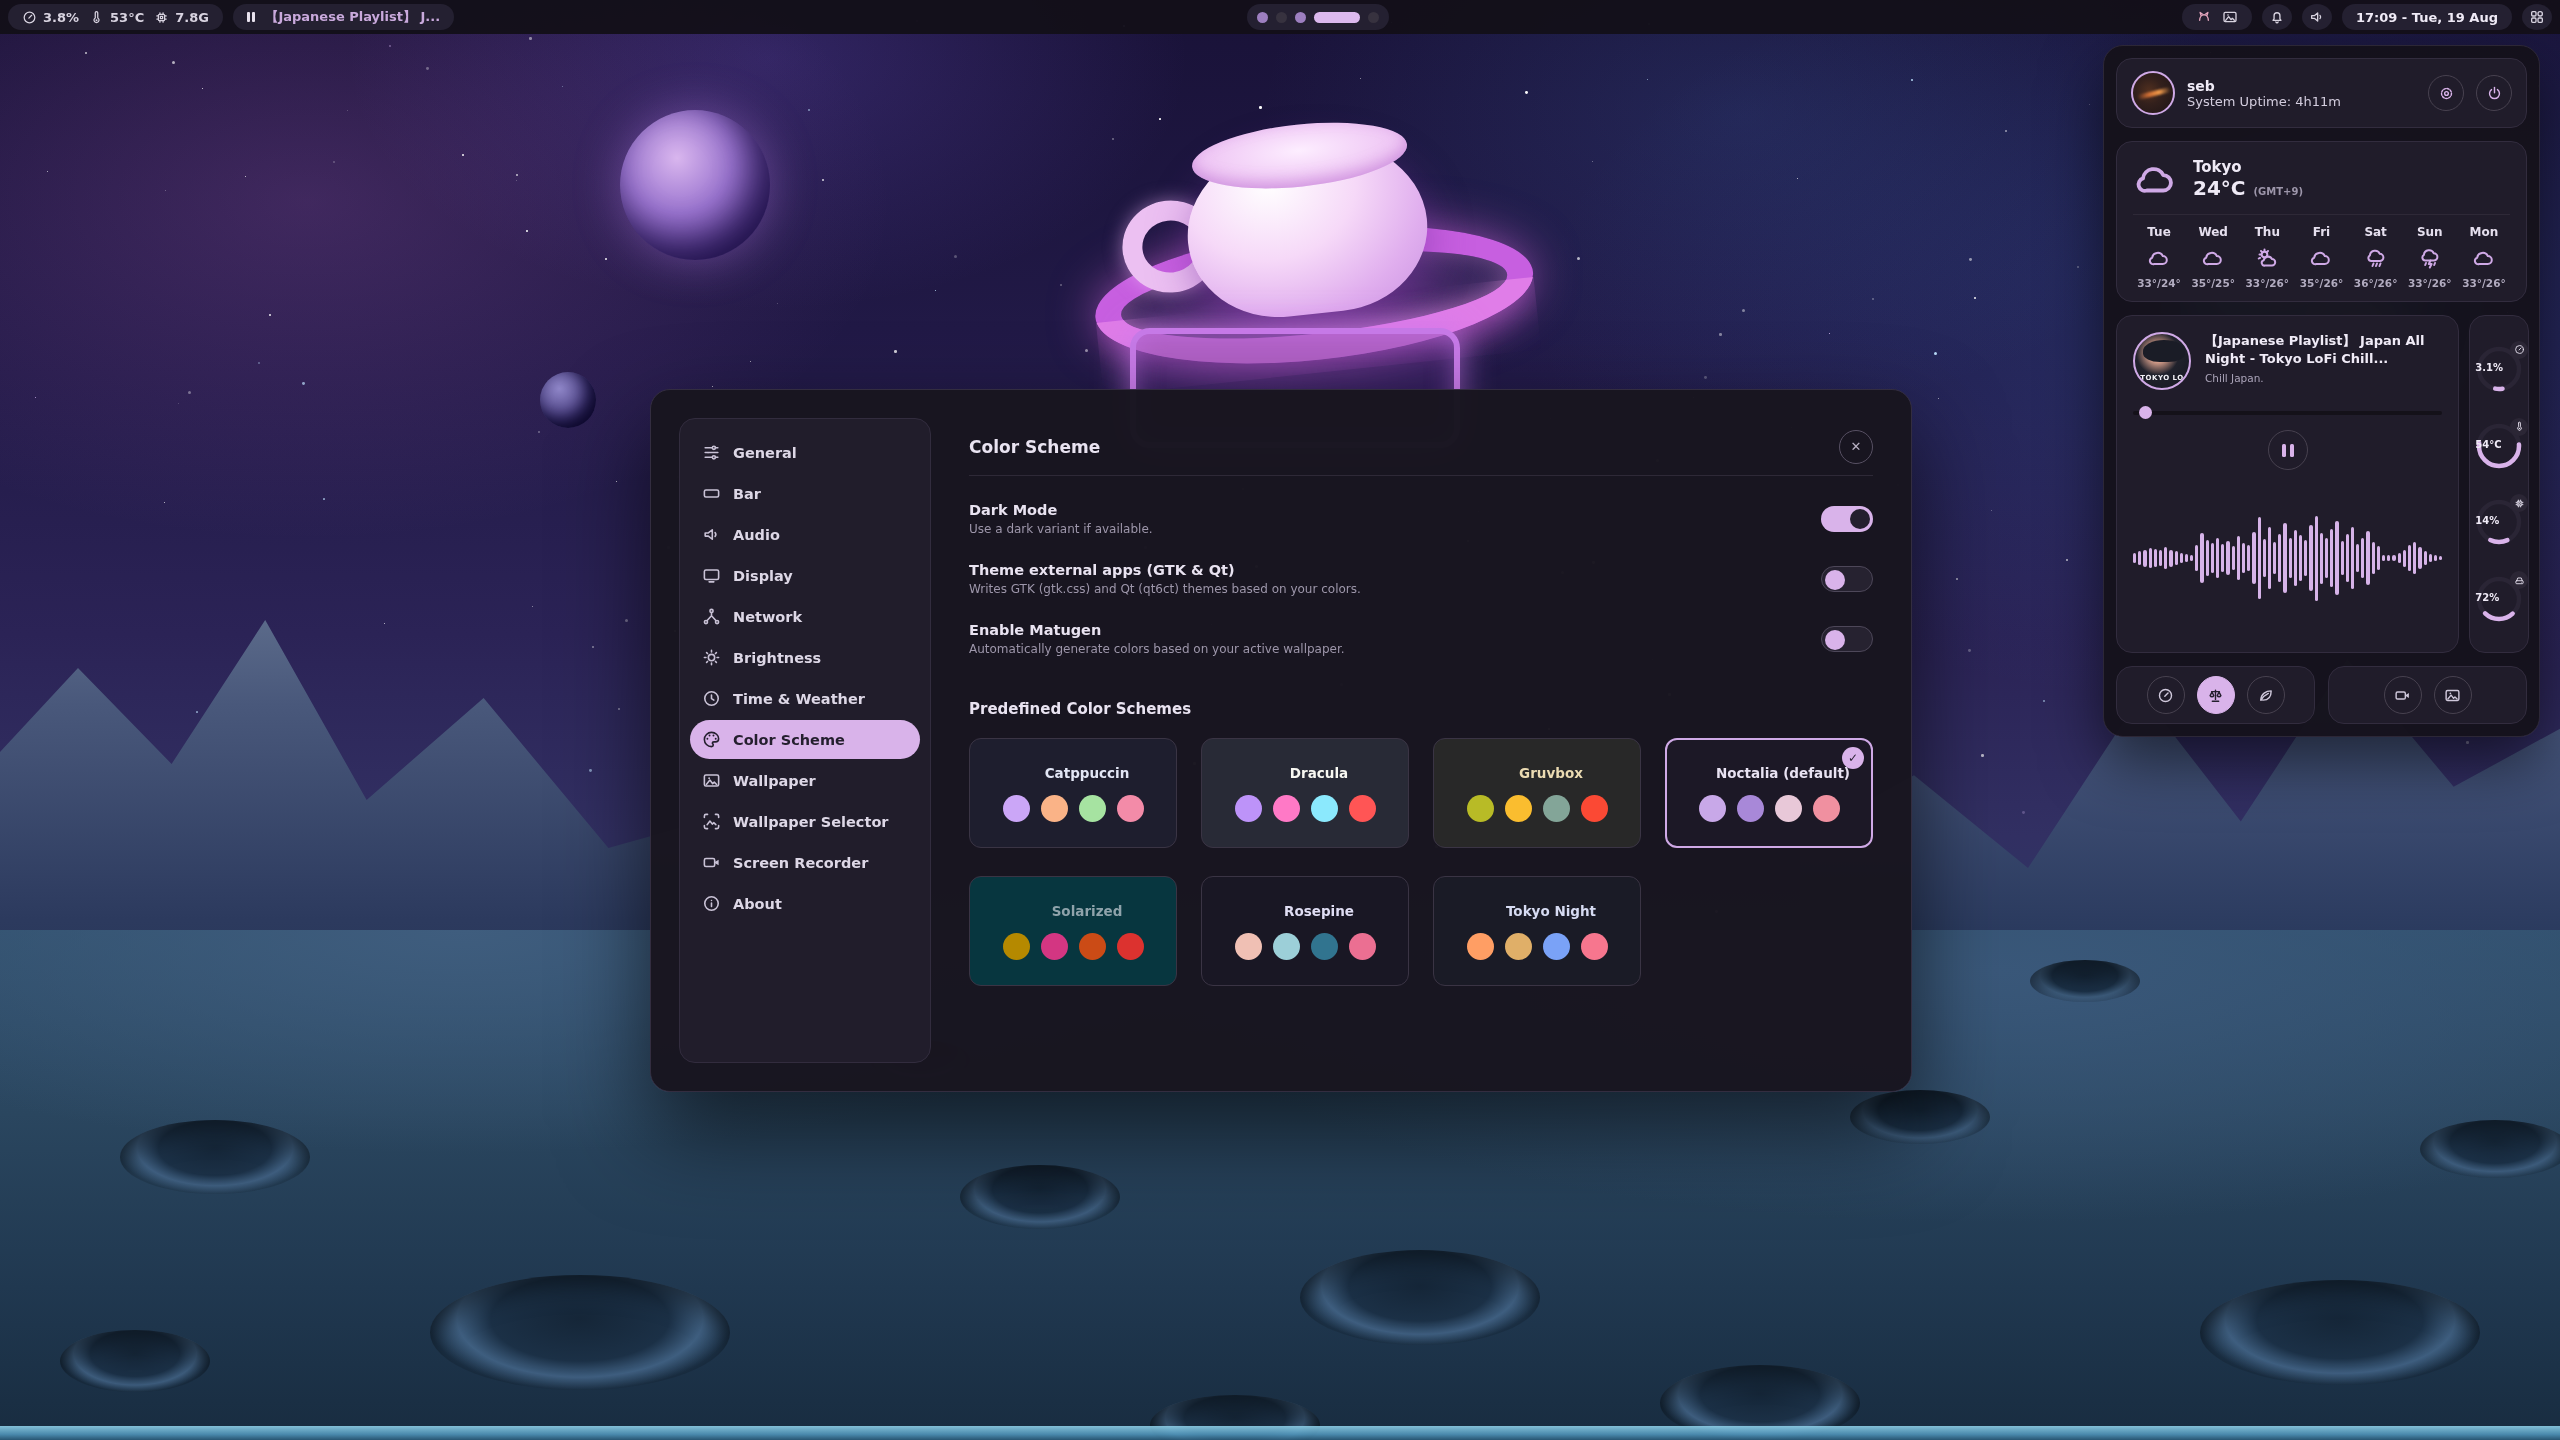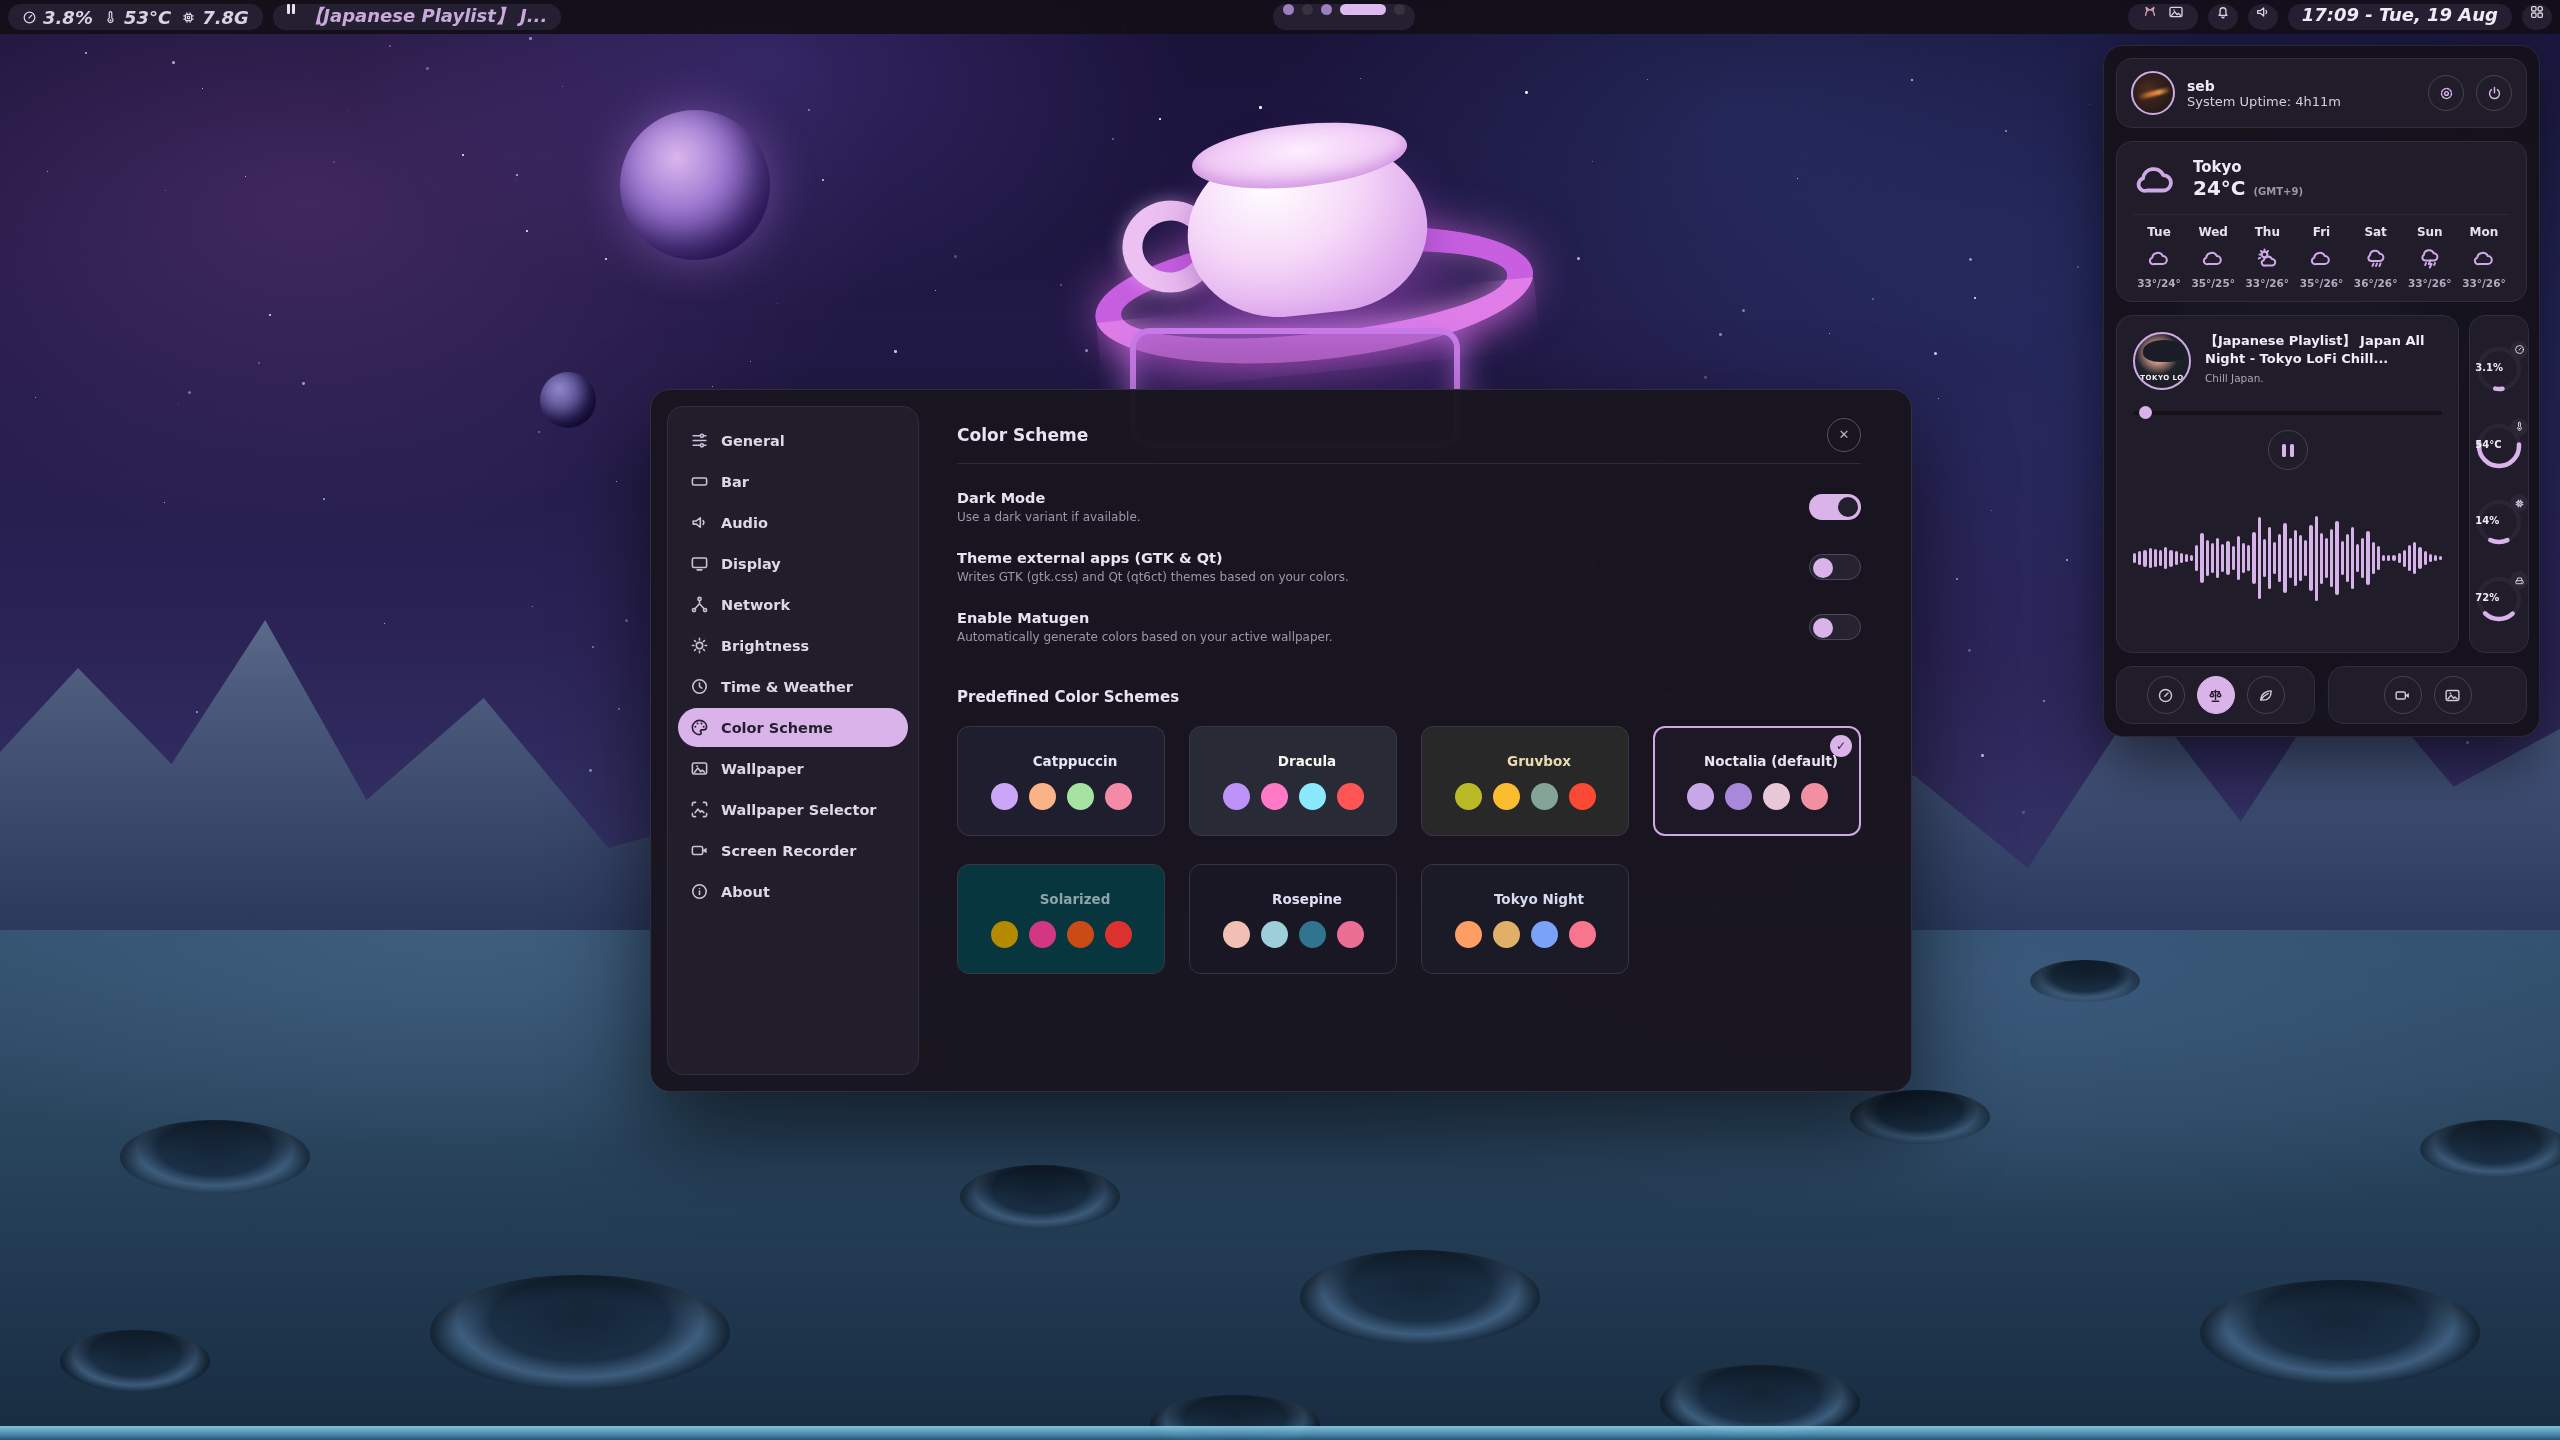--- a/index.html
+++ b/index.html
@@ -70,40 +70,40 @@
     background:radial-gradient(ellipse at 50% 42%, #fdeeff 0%, #eec4f4 66%, #daa6ec 100%);
     box-shadow:inset 0 -6px 14px rgba(190,120,210,.55);}
   .neon-sign { position:absolute; left:1130px; top:328px; width:330px; height:120px; border-radius:20px;
     border:6px solid #c77ae8; background:rgba(90,45,135,.35);
     box-shadow:0 0 34px rgba(205,120,240,.7), inset 0 0 26px rgba(205,120,240,.5);}
 
   
   .topbar { position:absolute; left:0; top:0; width:2560px; height:34px; z-index:60;
     background:rgba(19,16,25,.96); display:flex; align-items:center; justify-content:space-between; padding:0 8px; }
   .tb-side { display:flex; align-items:center; gap:10px; }
-  .pill { display:flex; gap:10px; background:#242031; border-radius:14px; height:26px;
-    padding:0 14px; color:#d8d3e0; font-size:18px; font-weight:700;font-style:italic; }
+  .pill { display:flex; align-items:center; gap:10px; background:#242031; border-radius:14px; height:26px;
+    padding:0 14px; color:#d8d3e0; font-size:13px; font-weight:700; }
   .pill .stat { display:flex; align-items:center; gap:6px; }
   .pill.round { width:30px; padding:0; justify-content:center; border-radius:50%; height:26px; }
   .media-pill { color:#c9a9dc; }
   .pause-glyph { display:flex; gap:2.5px; }
   .pause-glyph i { width:3px; height:10px; background:#d8d3e0; border-radius:1px; }
   .media-pill .pause-glyph i { background:#e8e2ee; }
   .ws-pill { gap:8px; padding:0 10px; }
   .ws-dot { width:11px; height:11px; border-radius:6px; }
   .ws-dot.occupied { background:#9d7fc0; }
   .ws-dot.empty { background:#37323f; }
   .ws-dot.active { width:46px; background:#dcb9ee; }
   .tray-cat { color:#e8a8c0; }
   .clock-pill { color:#efeaf6; }
 
   
   .dialog { position:absolute; left:650px; top:389px; width:1262px; height:703px; z-index:40;
     background:rgba(24,21,32,.985); border:1px solid #332d40; border-radius:20px;
-    box-shadow:0 40px 90px rgba(0,0,0,.6); display:flex; padding:16px; }
+    box-shadow:0 40px 90px rgba(0,0,0,.6); display:flex; padding:28px; }
   .sidebar { width:252px; flex:none; background:#211d2b; border:1px solid #322c3e; border-radius:16px;
     padding:14px 10px; display:flex; flex-direction:column; gap:2px; }
   .side-item { display:flex; align-items:center; gap:12px; height:39px; padding:0 12px; border-radius:20px;
     color:#ddd7e6; font-size:14.5px; font-weight:600; cursor:pointer; }
   .side-item svg { width:19px; height:19px; color:#c9c2d6; flex:none; }
   .side-item.selected { background:#d9b3ea; color:#241f2e; }
   .side-item.selected svg { color:#241f2e; }
   .content { flex:1; padding:0 38px; display:flex; flex-direction:column; }
   .content-head { height:58px; display:flex; align-items:center; justify-content:space-between;
     border-bottom:1px solid #2e2937; }

